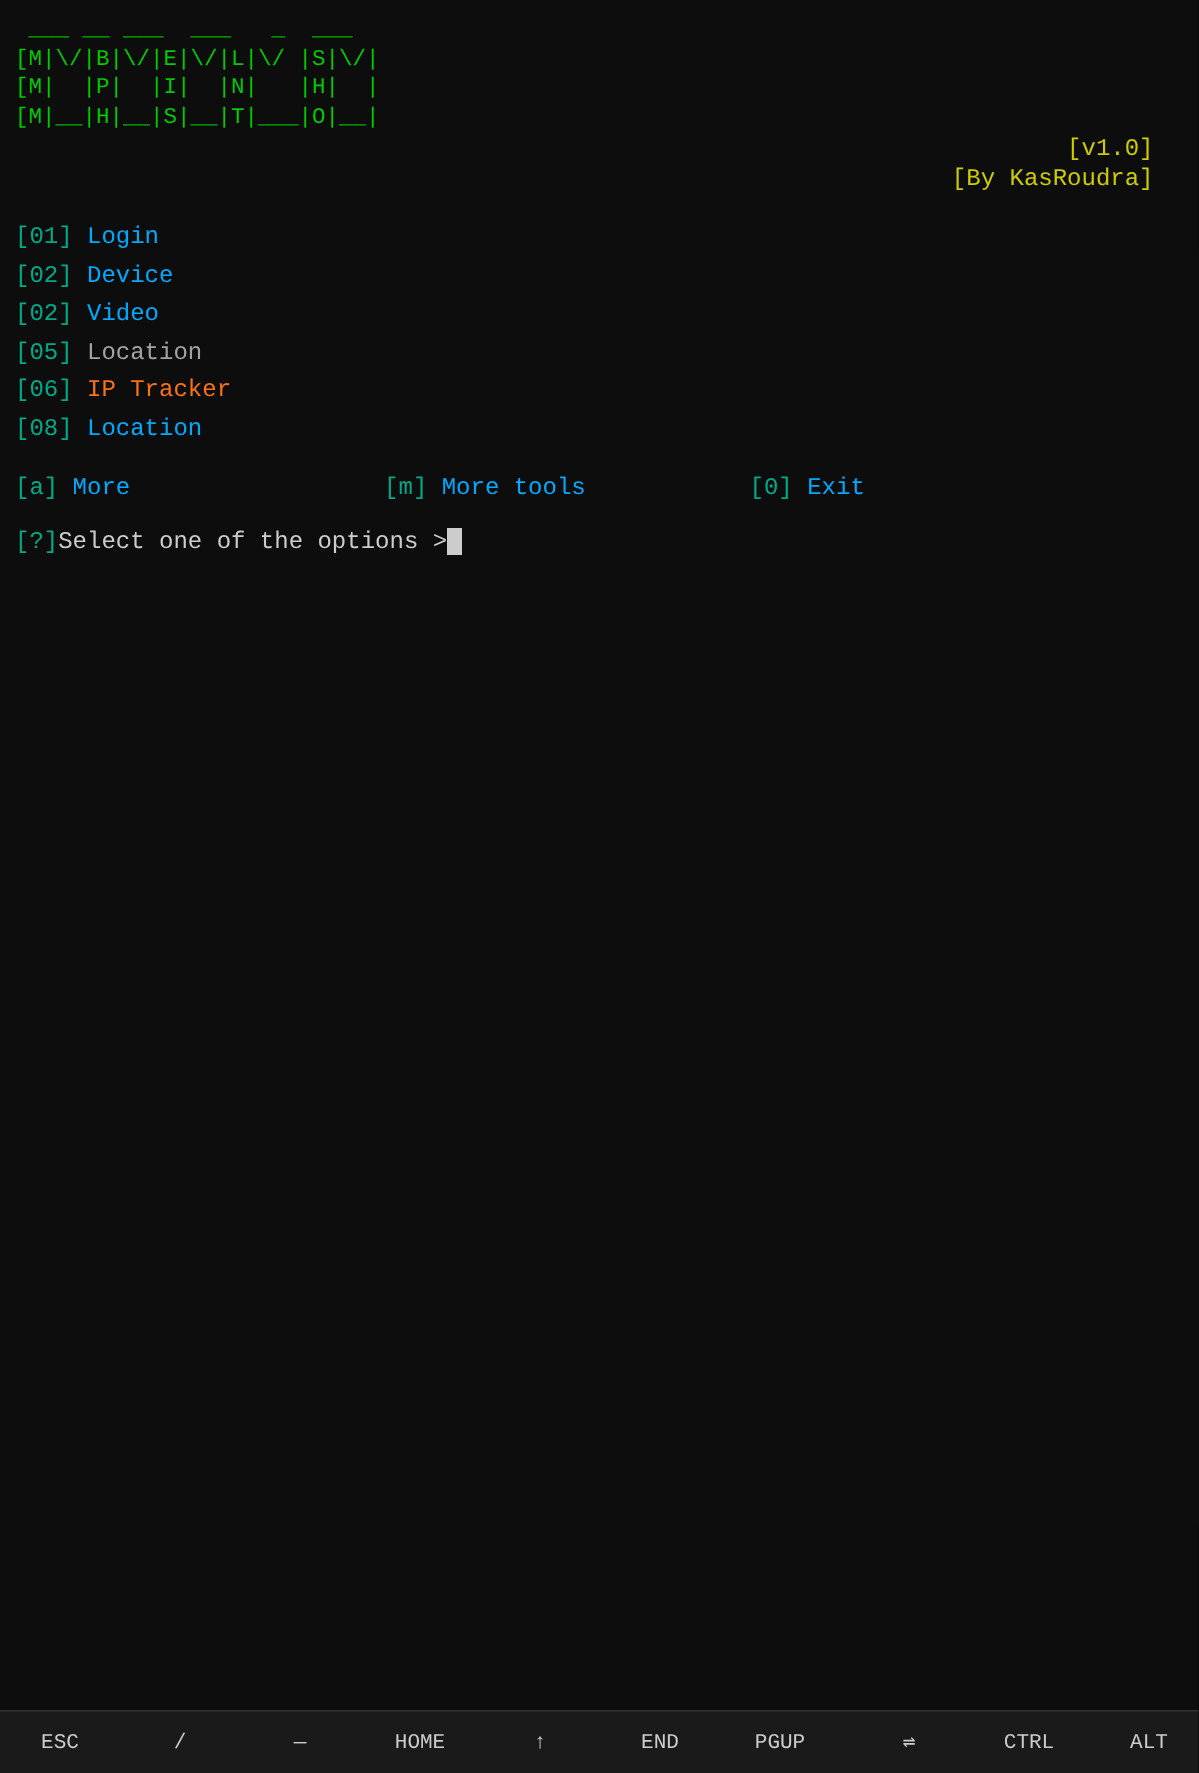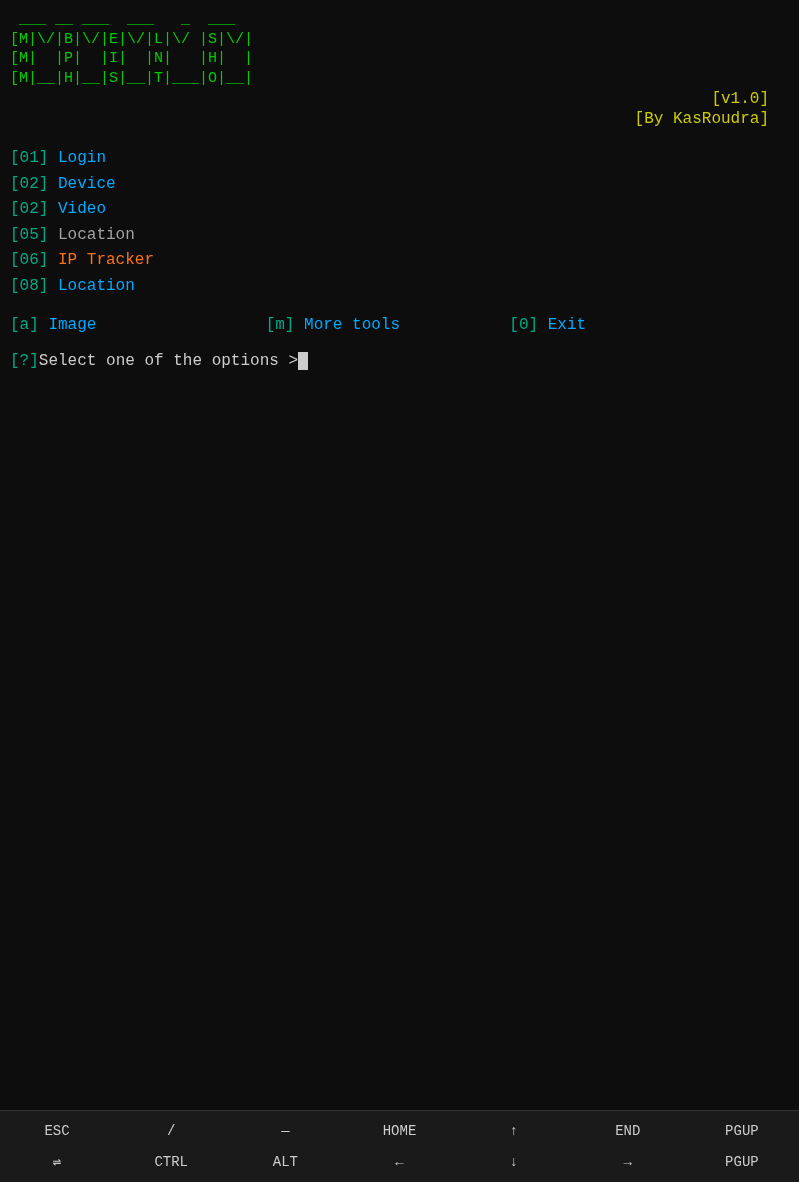--- a/index.html
+++ b/index.html
@@ -30,21 +30,21 @@
     @keyframes blink {
       0%, 100% { opacity: 1; }
       50% { opacity: 0; }
     }
 
     .keyboard-bar {
       background-color: #1a1a1a;
       border-top: 1px solid #333;
       padding: 8px 0;
       display: flex;
-      flex-direction: column;
+      flex-direction: row;
       gap: 6px;
     }
 
     .kb-row {
       display: flex;
       justify-content: space-around;
       align-items: center;
     }
 
     .kb-key {
@@ -80,21 +80,21 @@
     <div data-name="menu-section" style="font-family:'Courier New',monospace; font-size:16px; line-height:1.6;">
       <div data-name="menu-item-01"><span style="color:#00aa88;">[01]</span><span style="color:#00aaff;"> Login</span></div>
       <div data-name="menu-item-02"><span style="color:#00aa88;">[02]</span><span style="color:#00aaff;"> Device</span></div>
       <div data-name="menu-item-03"><span style="color:#00aa88;">[02]</span><span style="color:#00aaff;"> Video</span></div>
       <div data-name="menu-item-05"><span style="color:#00aa88;">[05]</span><span style="color:#a3a3a3;"> Location</span></div>
       <div data-name="menu-item-06"><span style="color:#00aa88;">[06]</span><span style="color:#f97316;"> IP Tracker</span></div>
       <div data-name="menu-item-08"><span style="color:#00aa88;text-align:right;">[08]</span><span style="color:#00aaff;"> Location</span></div>
     </div>
 
     <div data-name="menu-footer" style="margin-top:16px; font-family:'Courier New',monospace; font-size:16px;">
-      <span data-name="footer-about-key" style="color:#00aa88;">[a]</span><span data-name="footer-about-label" style="color:#00aaff;"> Image</span>
+      <span data-name="footer-about-key" style="color:#00aa88;">[a]</span><span data-name="footer-about-label" style="color:#00aaff;"> More</span>
       <span style="display:inline-block; width:150px;"></span>
       <span data-name="footer-more-key" style="color:#00aa88;">[m]</span><span data-name="footer-more-label" style="color:#00aaff;"> More tools</span>
       <span style="display:inline-block; width:90px;"></span>
       <span data-name="footer-exit-key" style="color:#00aa88;">[0]</span><span data-name="footer-exit-label" style="color:#00aaff;"> Exit</span>
     </div>
 
     <div data-name="prompt-line" style="margin-top:18px; font-family:'Courier New',monospace; font-size:16px; display:flex; align-items:center;">
       <span data-name="prompt-bracket" style="color:#00aa88;">[?]</span>
       <span data-name="prompt-text" style="color:#cccccc;"> Select one of the options &gt; </span>
       <span data-name="cursor" style="display:inline-block; width:10px; height:18px; background-color:#cccccc; animation: blink 1s step-end infinite;"></span>

